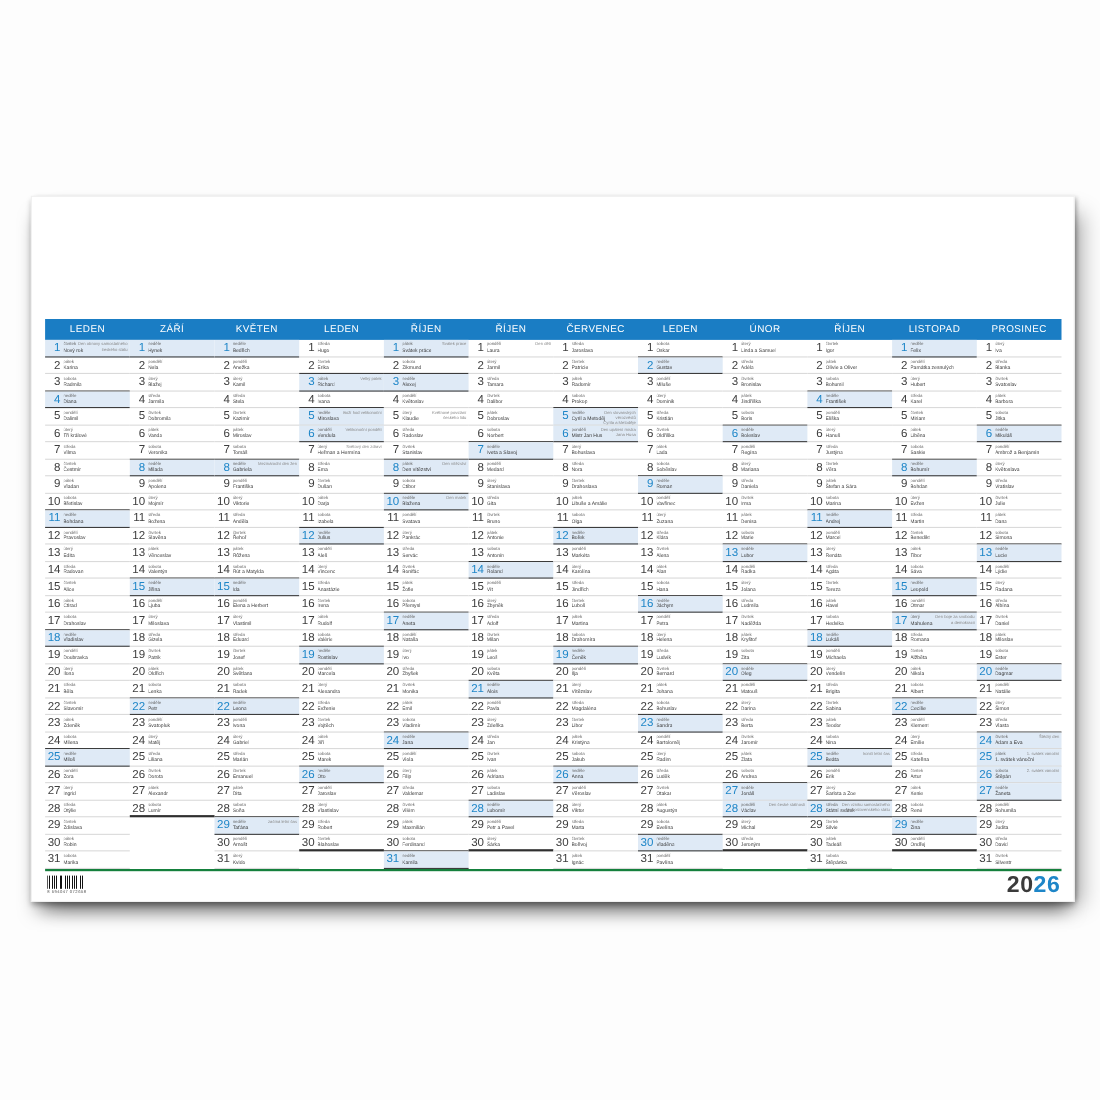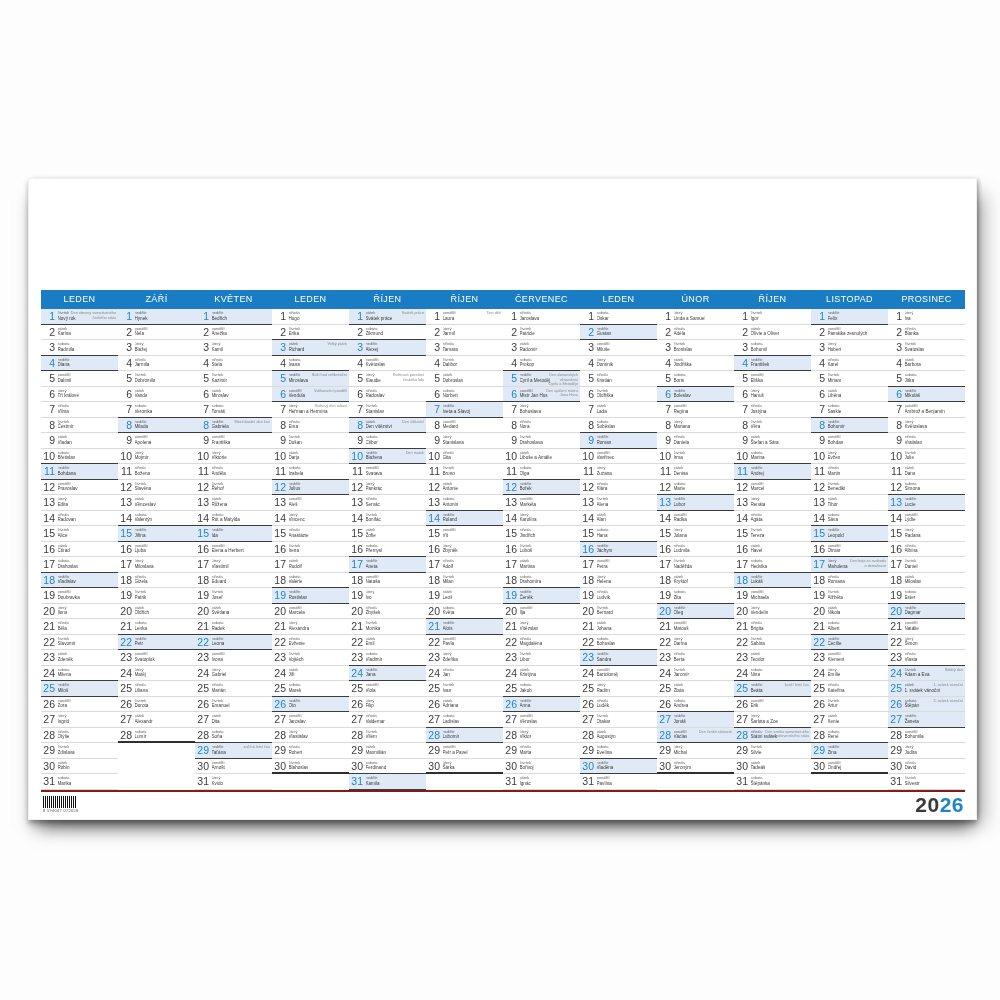--- a/index.html
+++ b/index.html
@@ -20,21 +20,21 @@
   .row.wk{border-bottom:1px solid #3c3c3c;}
   .row.end{border-bottom:2.5px solid #2f2f2f;}
   .row.hl{background:#dfeaf6;}
   .num{flex:0 0 14px;text-align:right;font-size:10.5px;line-height:15px;color:#3d3d3d;}
   .row.hl .num{color:#1e86c8;}
   .tx{margin-left:2.5px;overflow:hidden;padding-top:2px;}
   .wd{font-size:4px;line-height:4.5px;color:#666;white-space:nowrap;}
   .nm{font-size:4.6px;line-height:5.5px;color:#3a3a3a;white-space:nowrap;}
   .note{position:absolute;right:2px;top:2px;max-width:46px;text-align:right;
     font-size:3.8px;line-height:4.6px;color:#8a8a8a;white-space:pre-line;}
-  .cal-footer{position:relative;border-top:2px solid #7f1d1d;height:28px;}
+  .cal-footer{position:relative;border-top:2px solid #15803d;height:28px;}
   .barcode-wrap{position:absolute;left:2px;top:4px;}
   .bars{width:34px;height:12px;
     background:repeating-linear-gradient(90deg,#111 0 1px,#fff 1px 2px,#111 2px 2.6px,#fff 2.6px 4.4px,#111 4.4px 5px,#fff 5px 6px);}
   .barcode-digits{font-size:3.8px;color:#555;letter-spacing:.4px;margin-top:.5px;}
   .year{position:absolute;right:1px;top:1px;font-size:21px;font-weight:bold;letter-spacing:.5px;}
   .y-dark{color:#3b3b3b;}
   .y-blue{color:#1e86c8;}
 </style>
 </head>
 <body>

